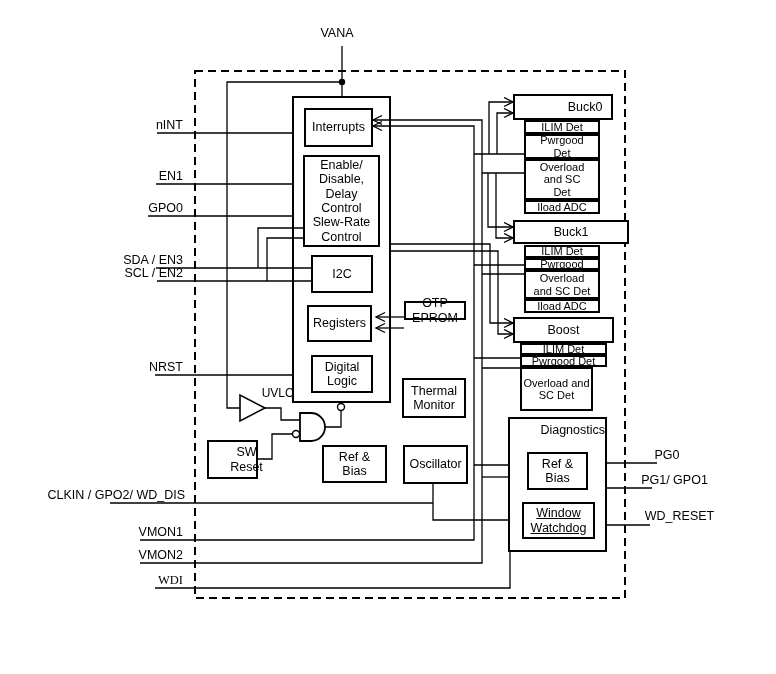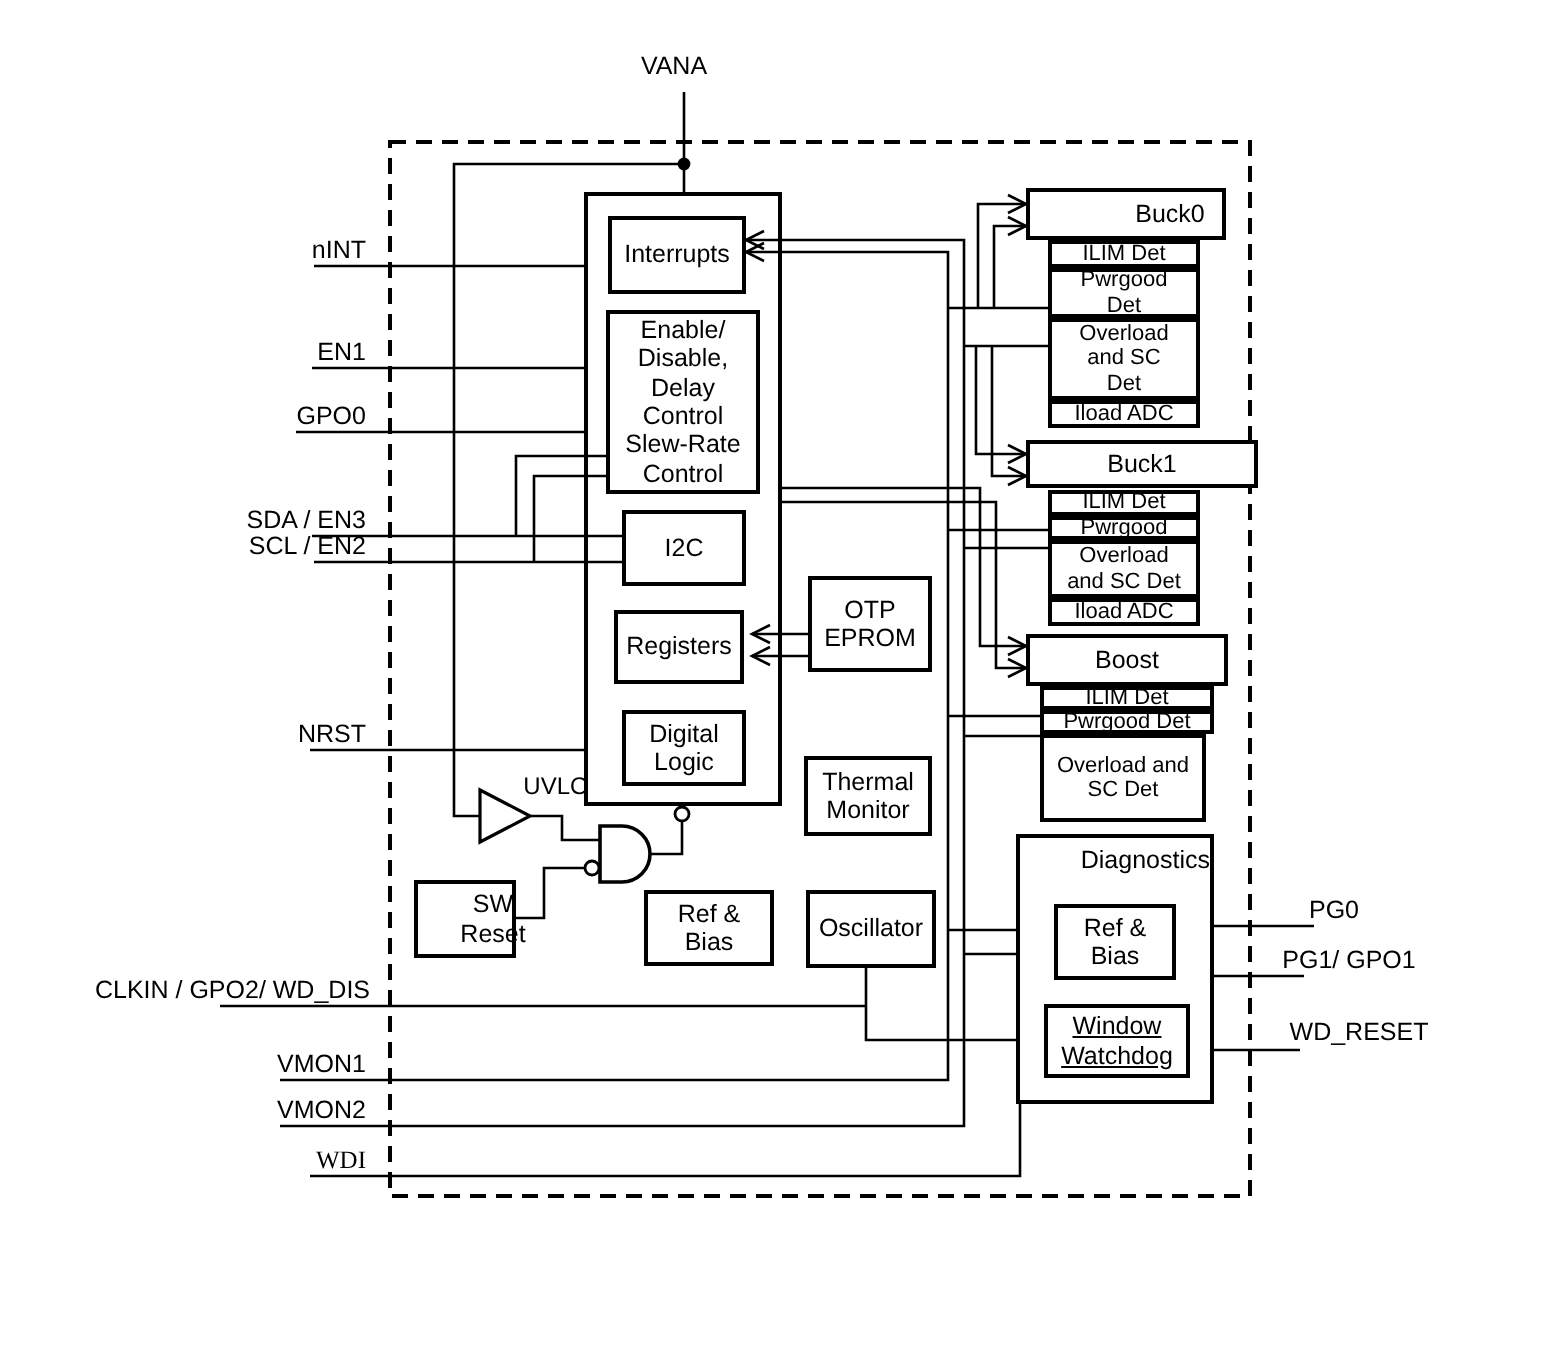--- a/index.html
+++ b/index.html
@@ -107,21 +107,21 @@
 Slew-Rate
 Control</div>
 
   <div class="box title" style="left:311px;top:255px;width:62px;height:38px;">I2C</div>
 
   <div class="box title" style="left:307px;top:305px;width:65px;height:37px;">Registers</div>
 
   <div class="box title" style="left:311px;top:355px;width:62px;height:38px;">Digital
 Logic</div>
 
-  <div class="box title" style="left:404px;top:288px;width:62px;height:48px;">OTP
+  <div class="box title" style="left:404px;top:301px;width:62px;height:19px;">OTP
 EPROM</div>
 
   <div class="box title" style="left:402px;top:378px;width:64px;height:40px;">Thermal
 Monitor</div>
 
   <div class="box title" style="left:207px;top:440px;width:51px;height:39px;padding-left:28px;">SW
 Reset</div>
 
   <div class="box title" style="left:322px;top:445px;width:65px;height:38px;">Ref &amp;
 Bias</div>
@@ -140,21 +140,21 @@
   <div class="box title" style="left:513px;top:220px;width:116px;height:24px;">Buck1</div>
   <div class="box row" style="left:524px;top:245px;width:76px;height:13px;">ILIM Det</div>
   <div class="box row" style="left:524px;top:258px;width:76px;height:12px;">Pwrgood</div>
   <div class="box row" style="left:524px;top:270px;width:76px;height:29px;">Overload
 and SC Det</div>
   <div class="box row" style="left:524px;top:299px;width:76px;height:14px;">Iload ADC</div>
 
   <div class="box title" style="left:513px;top:317px;width:101px;height:26px;">Boost</div>
   <div class="box row" style="left:520px;top:343px;width:87px;height:12px;">ILIM Det</div>
   <div class="box row" style="left:520px;top:355px;width:87px;height:12px;">Pwrgood Det</div>
-  <div class="box row" style="left:520px;top:367px;width:83px;height:44px;">Overload and
+  <div class="box row" style="left:520px;top:367px;width:73px;height:44px;">Overload and
 SC Det</div>
 
   <div class="box frame" style="left:508px;top:417px;width:99px;height:135px;"></div>
   <div class="diagTitle" style="left:510px;top:423px;width:95px;text-align:right;">Diagnostics</div>
   <div class="box title" style="left:527px;top:452px;width:61px;height:38px;">Ref &amp;
 Bias</div>
   <div class="box title" style="left:522px;top:502px;width:73px;height:37px;text-decoration:underline;">Window
 Watchdog</div>
 
   <div class="lbl c" style="left:309px;top:27px;width:56px;">VANA</div>

